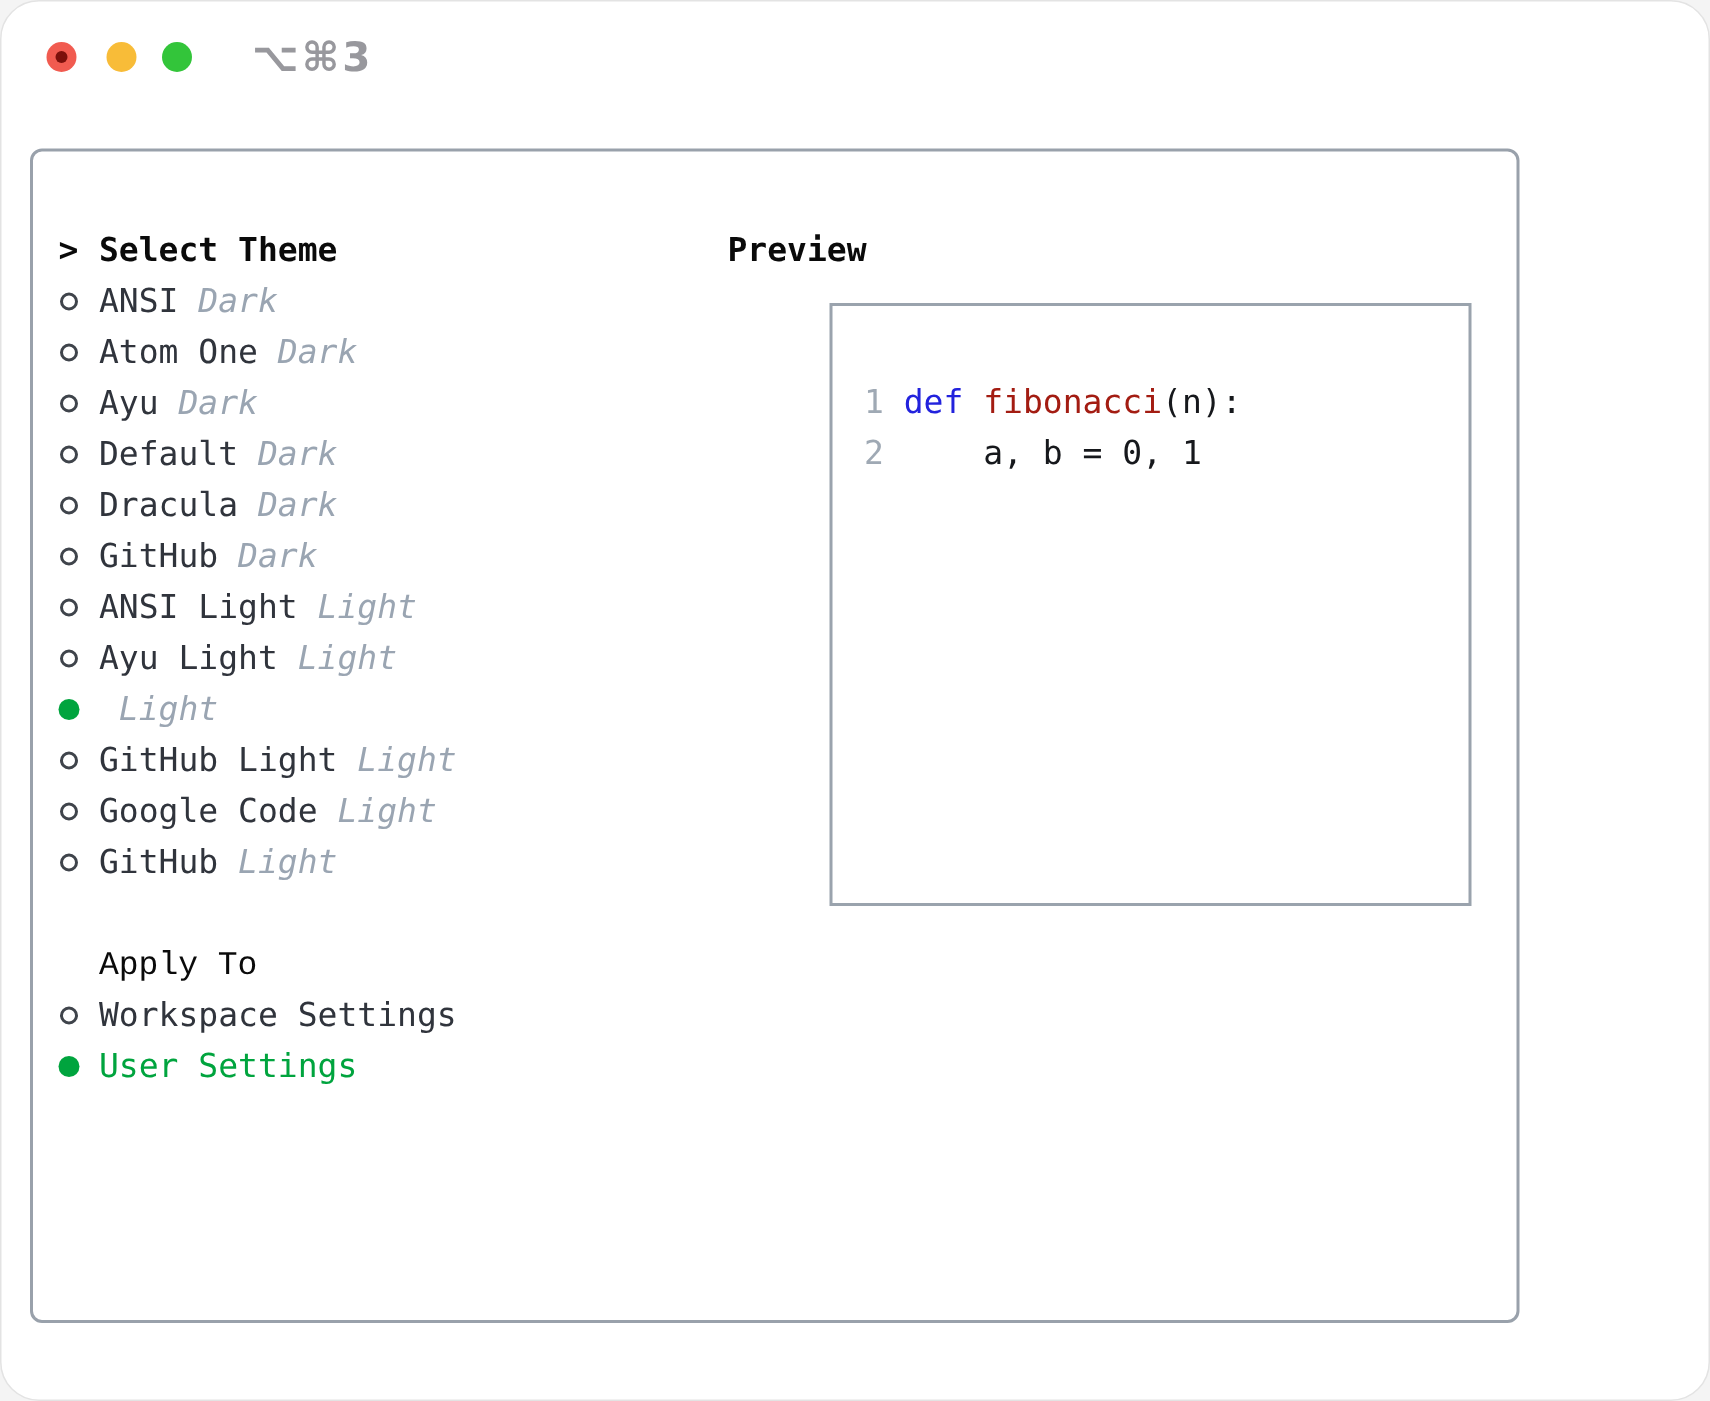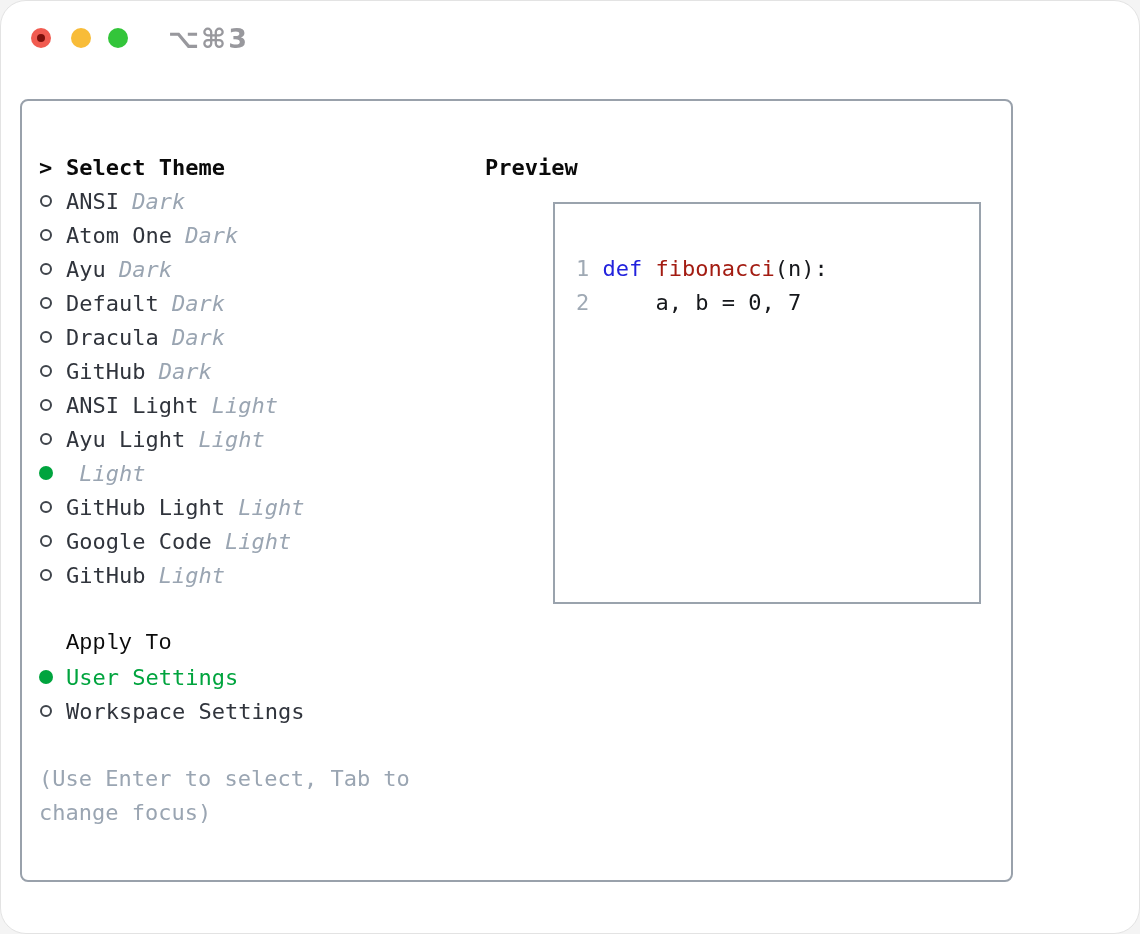--- a/index.html
+++ b/index.html
@@ -75,31 +75,30 @@
           <div class="row"><span class="bcol"><span class="dotsel"></span></span><span class="tag"> Light</span></div>
           <div class="row"><span class="bcol"><span class="ring"></span></span><span class="">GitHub Light</span><span class="tag"> Light</span></div>
           <div class="row"><span class="bcol"><span class="ring"></span></span><span class="">Google Code</span><span class="tag"> Light</span></div>
           <div class="row"><span class="bcol"><span class="ring"></span></span><span class="">GitHub</span><span class="tag"> Light</span></div>
         </div>
       <div class="spacer"></div>
       <div class="row">
         <span class="bcol"></span><span class="subhdr">Apply To</span>
       </div>
       <div id="apply-items">
+          <div class="row"><span class="bcol"><span class="ring"></span></span><span class="">Workspace Settings</span></div>
           <div class="row"><span class="bcol"><span class="dotsel"></span></span><span class="sel">User Settings</span></div>
-          <div class="row"><span class="bcol"><span class="ring"></span></span><span class="">Workspace Settings</span></div>
         </div>
       <div class="spacer"></div>
-      <div class="hint">(Use Enter to select, Tab to change focus)</div>
     </div>
 
     <div class="preview-label">Preview</div>
 
     <div class="codebox">
       <div id="code-lines">
           <div class="cl"><span class="ln">1 </span><span class="kw">def</span><span class="plain"> </span><span class="fn">fibonacci</span><span class="plain">(n):</span></div>
-          <div class="cl"><span class="ln">2 </span><span class="plain">    a, b = 0, 7</span></div>
+          <div class="cl"><span class="ln">2 </span><span class="plain">    a, b = 0, 1</span></div>
         </div>
       <div class="cl"> </div>
     </div>
 
   </div>
 </div>
 
 </body></html>

